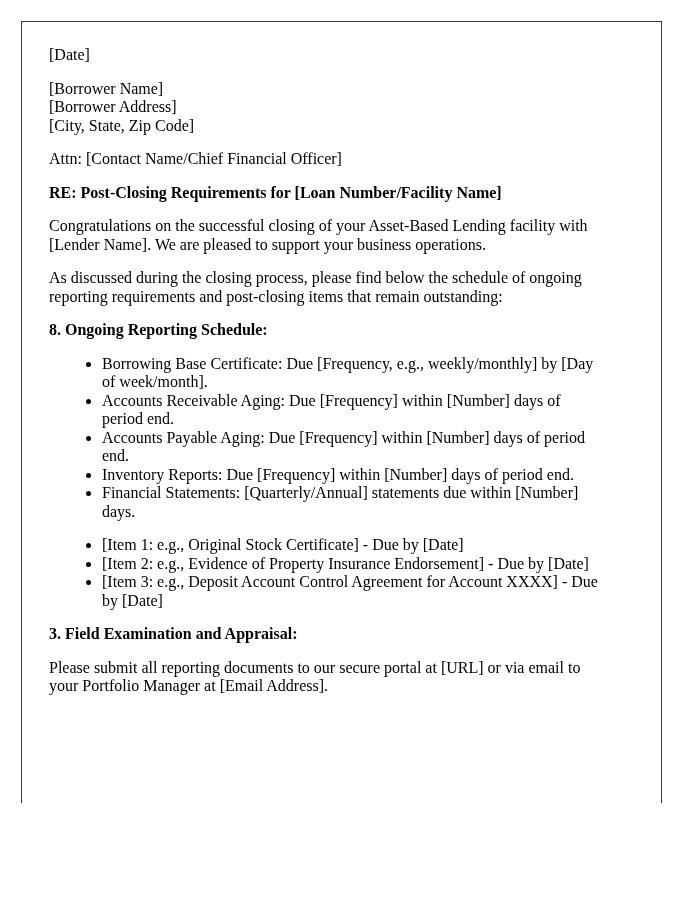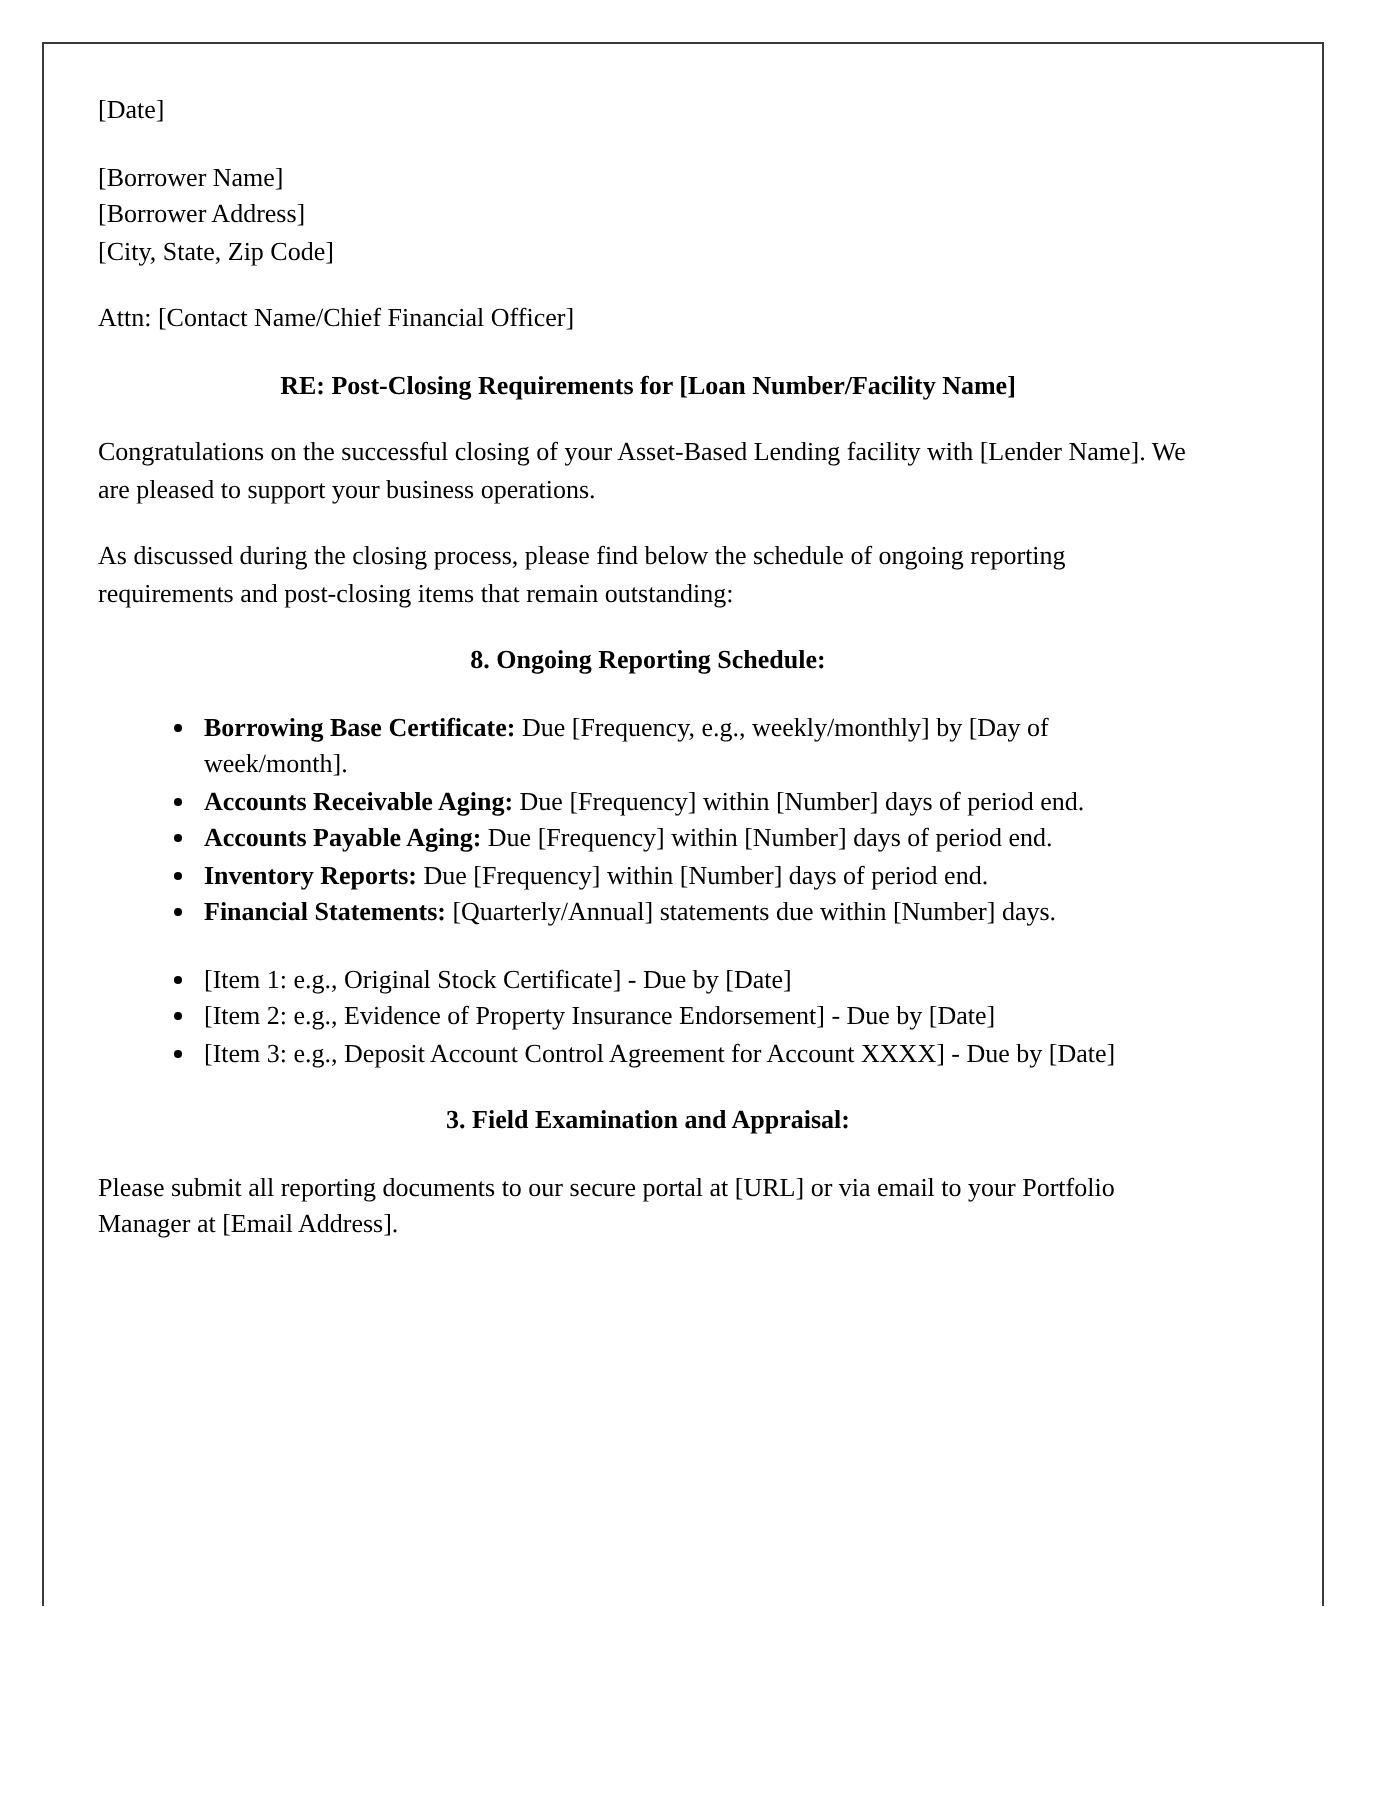--- a/index.html
+++ b/index.html
@@ -17,34 +17,34 @@
   .page {
     box-sizing: border-box;
     margin: 21px 0 0 21px;
     width: 641px;
     height: 782px;              
     border: 1px solid #3a3a3a;
     border-bottom: none;
     padding: 24px 62px 0 27px;  
     overflow: hidden;
     background: #ffffff;
-    font-size: 13px;
+    font-size: 16px;
     line-height: 18.5px;
   }
   .page > :first-child { margin-top: 0; }
   p { margin: 15px 0; }
-  .bold { font-weight: bold; text-align: center; }
+  .bold { font-weight: bold; }
   .addr-line { display: block; }
   ul {
     margin: 15px 0;
     padding-left: 53px;
     list-style-type: disc;
   }
   li { margin: 0; padding: 0; }
-  li strong { font-weight: bold; }
+  li strong { font-weight: normal; }
 </style>
 </head>
 <body>
 
 <div class="page">
 
   <p>[Date]</p>
 
   <p>
     <span class="addr-line">[Borrower Name]</span>

